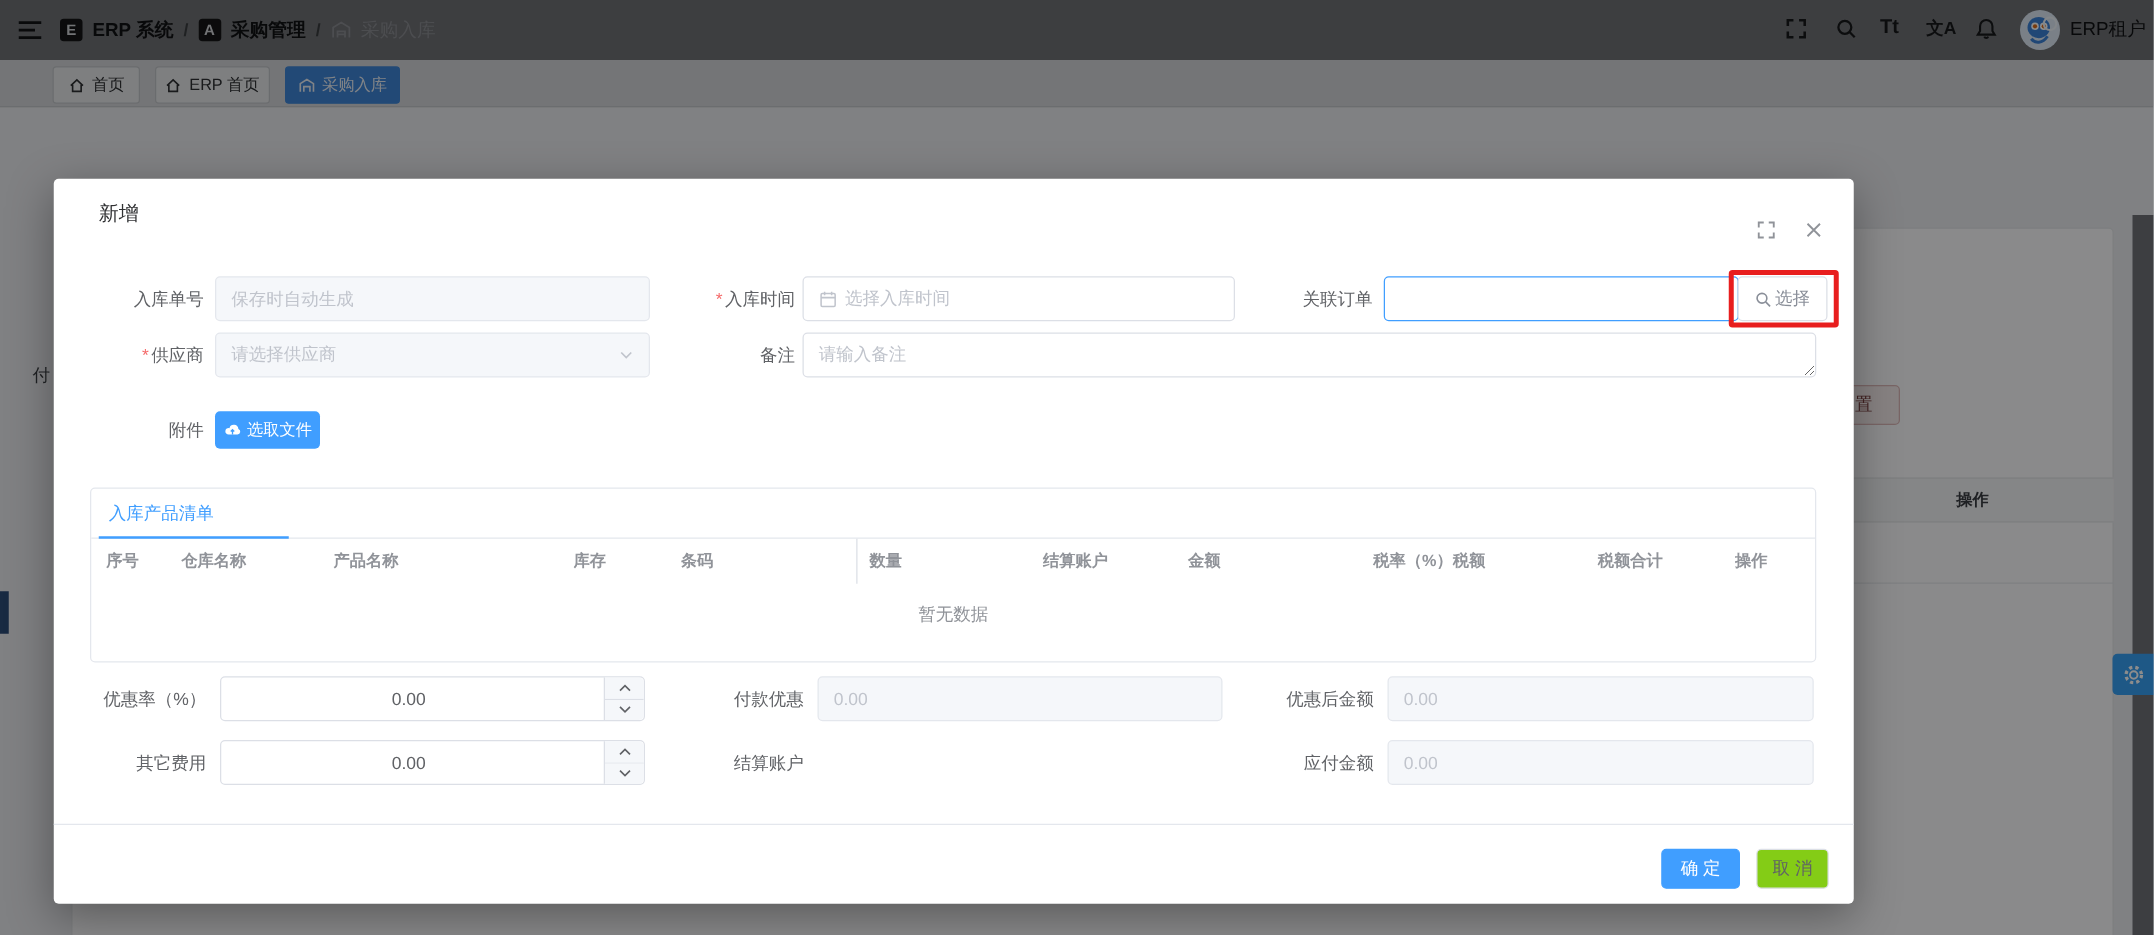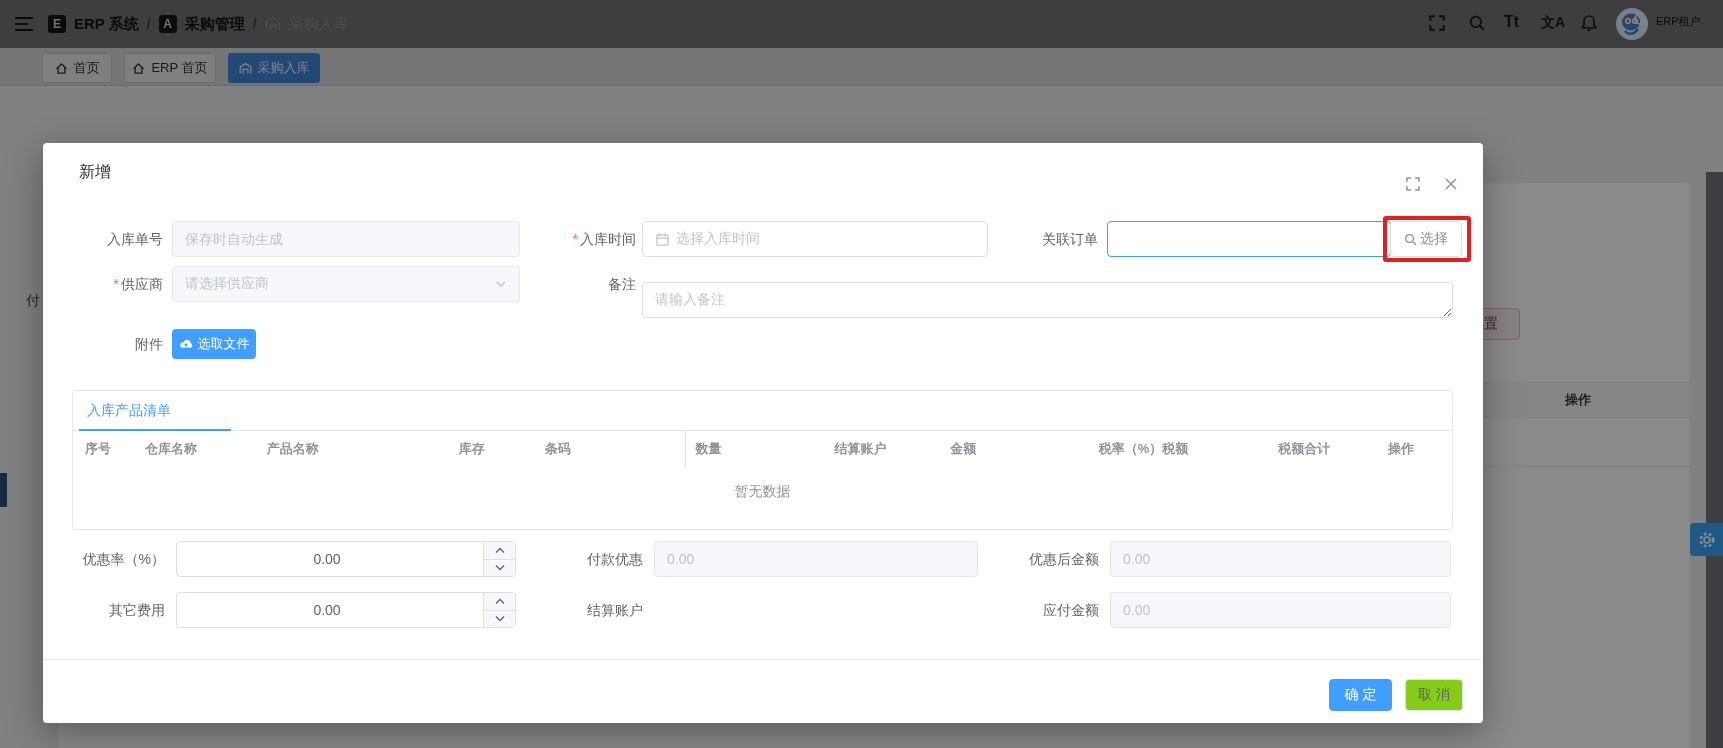--- a/index.html
+++ b/index.html
@@ -71,21 +71,21 @@
   .stepper .st{flex:1;background:#f5f7fa;display:flex;align-items:center;justify-content:center;color:#606266;cursor:pointer;}
   .stepper .st:first-child{border-bottom:1px solid #dcdfe6;border-radius:0 4px 0 0;}
   .stepper .st:last-child{border-radius:0 0 4px 0;}
   .num{flex:1;text-align:center;color:#606266;}
   .m-divider{position:absolute;left:0;top:516px;width:1440px;height:1px;background:#e4e7ed;}
   .btn{position:absolute;top:536px;height:32px;border-radius:4px;display:flex;align-items:center;justify-content:center;
     font-size:14px;cursor:pointer;white-space:nowrap;}
   .btn.primary{left:1286px;width:63px;background:#409eff;color:#fff;border:1px solid #409eff;}
   .btn.plain{left:1362px;width:58px;background:#84cc16;color:#606266;border:1px solid #dcdfe6;}
   textarea.remark{position:absolute;left:599px;top:123px;width:811px;height:36px;border:1px solid #dcdfe6;border-radius:4px;
-    padding:8px 12px;font:inherit;font-size:14px;color:#606266;resize:vertical;outline:none;margin-top:16px;}
+    padding:8px 12px;font:inherit;font-size:14px;color:#606266;resize:vertical;outline:none;}
   textarea.remark::placeholder{color:#c0c4cc;}
 </style>
 </head>
 <body>
 
 <div class="screen">
 
   <div class="topbar">
     <span class="abs" style="left:14px;top:15px;">
       <svg width="20" height="18" viewBox="0 0 20 18">
@@ -130,21 +130,21 @@
           <circle cx="16" cy="16" r="16" fill="#dfeaf6"></circle>
           <ellipse cx="15" cy="14" rx="9" ry="8.5" fill="#3b82d8"></ellipse>
           <circle cx="12" cy="13" r="3" fill="#fff"></circle>
           <circle cx="19" cy="13" r="3" fill="#fff"></circle>
           <circle cx="12" cy="13" r="1.7" fill="#d96c1a"></circle>
           <circle cx="19" cy="13" r="1.7" fill="#d96c1a"></circle>
           <circle cx="24" cy="11" r="5" fill="none" stroke="#eef4fa" stroke-width="1.6"></circle>
           <path d="M9 23c3 4 9 4 13-2" stroke="#3b82d8" stroke-width="2.4" fill="none"></path>
         </svg>
     </span>
-    <span class="abs" style="left:1656px;top:14px;font-size:11px;color:#101113;">ERP租户</span>
+    <span class="abs" style="left:1656px;top:14px;font-size:15px;color:#101113;">ERP租户</span>
   </div>
 
   <div class="tabbar">
     <span class="tab-side" style="left:12px;">
       <svg width="18" height="16" viewBox="0 0 18 16">
           <path d="M9 3L4 8l5 5M15 3l-5 5 5 5" fill="none" stroke="currentColor" stroke-width="1.8"></path>
         </svg>
     </span>
     <div class="tag" style="left:42px;width:70px;">
       <svg width="13" height="13" viewBox="0 0 16 16">

